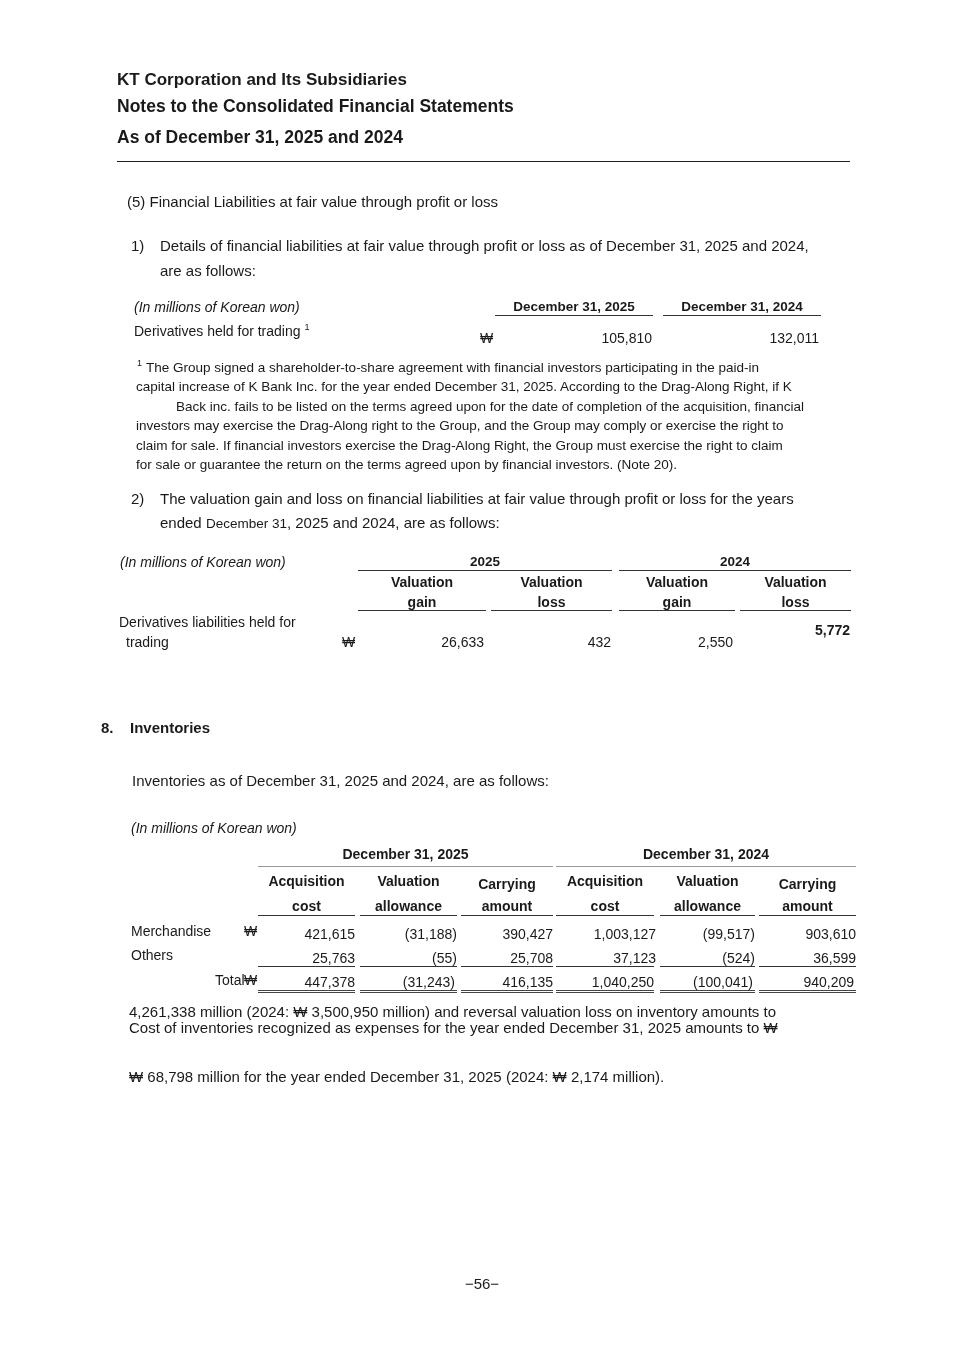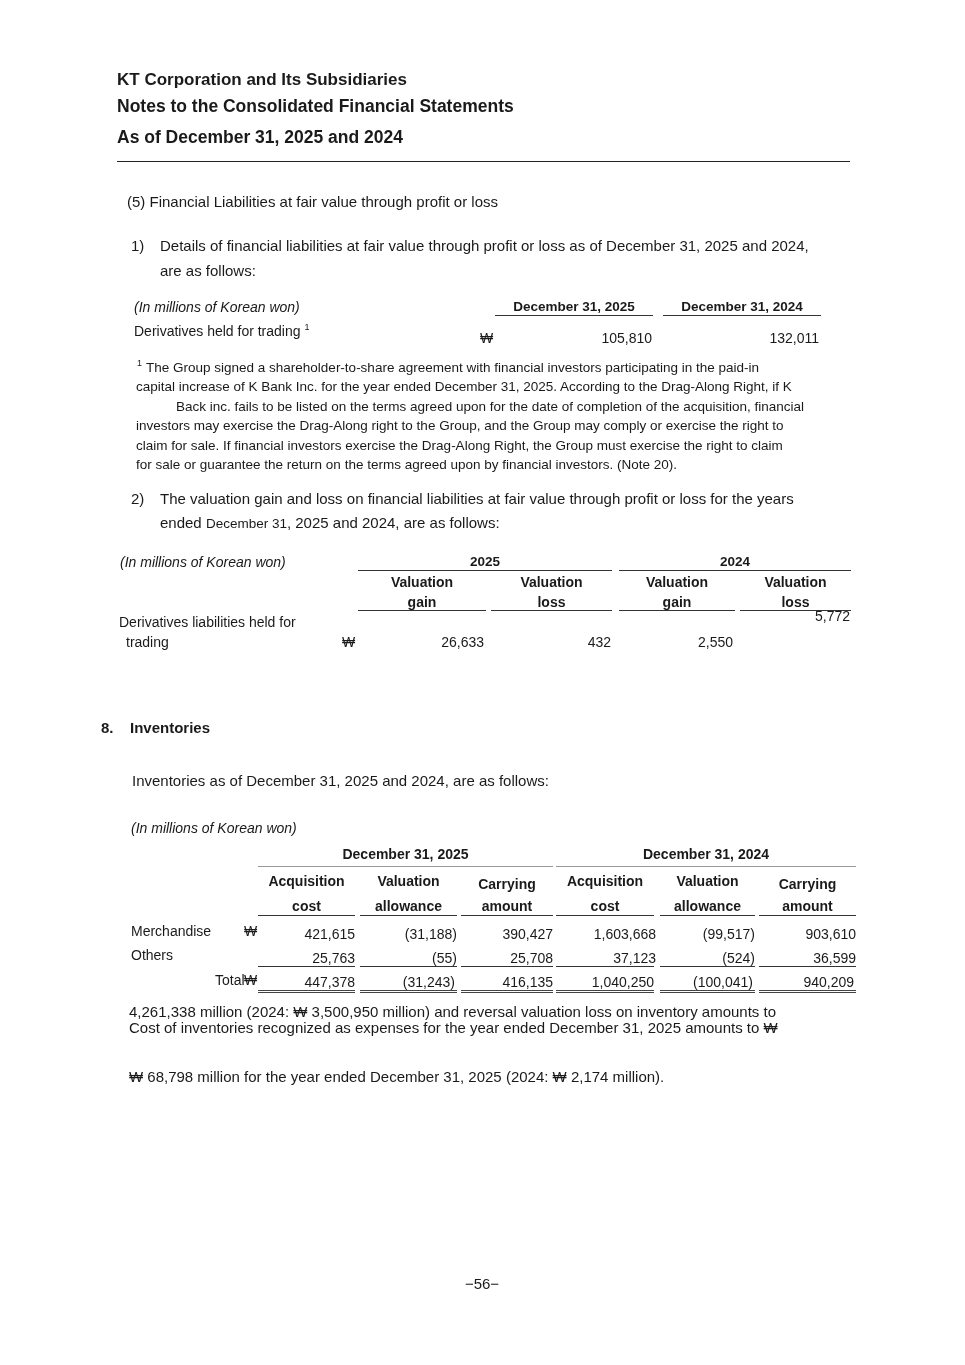--- a/index.html
+++ b/index.html
@@ -85,21 +85,21 @@
   <div class="hr" style="left:619px; top:610px; width:116px;"></div>
   <div class="hr" style="left:740px; top:610px; width:111px;"></div>
 
   <div>
     <div class="abs t14" style="left:119px; top:614px;">Derivatives liabilities held for</div>
     <div class="abs t14" style="left:126px; top:634px;">trading</div>
     <div class="abs t14" style="left:342px; top:634px;">₩</div>
     <div class="abs t14 r" style="left:358px; top:634px; width:126px;">26,633</div>
     <div class="abs t14 r" style="left:491px; top:634px; width:120px;">432</div>
     <div class="abs t14 r" style="left:619px; top:634px; width:114px;">2,550</div>
-    <div class="abs t14 r" style="left:740px; top:608px; width:110px;">5,772</div>
+    <div class="abs t14 r" style="left:740px; top:622px; width:110px;font-weight:bold;">5,772</div>
   </div>
 </div>
 
 <div class="abs t15 b" style="left:101px; top:719px;">8.</div>
 <div class="abs t15 b" style="left:130px; top:719px;">Inventories</div>
 
 <div class="abs t15" style="left:132px; top:772px;">Inventories as of December 31, 2025 and 2024, are as follows:</div>
 <div class="abs t14 it" style="left:131px; top:820px;">(In millions of Korean won)</div>
 
 <div>
@@ -127,21 +127,21 @@
   <div class="hr" style="left:556px; top:915px; width:98px;"></div>
   <div class="hr" style="left:660px; top:915px; width:95px;"></div>
   <div class="hr" style="left:759px; top:915px; width:97px;"></div>
 
   <div>
     <div class="abs t14" style="left:131px; top:923px;">Merchandise</div>
     <div class="abs t14" style="left:244px; top:923px;">₩</div>
     <div class="abs t14 r" style="left:258px; top:926px; width:97px;">421,615</div>
     <div class="abs t14 r" style="left:360px; top:926px; width:97px;">(31,188)</div>
     <div class="abs t14 r" style="left:461px; top:926px; width:92px;">390,427</div>
-    <div class="abs t14 r" style="left:556px; top:926px; width:100px;">1,603,668</div>
+    <div class="abs t14 r" style="left:556px; top:926px; width:100px;">1,003,127</div>
     <div class="abs t14 r" style="left:660px; top:926px; width:95px;">(99,517)</div>
     <div class="abs t14 r" style="left:759px; top:926px; width:97px;">903,610</div>
   </div>
 
   <div>
     <div class="abs t14" style="left:131px; top:947px;">Others</div>
     <div class="abs t14 r" style="left:258px; top:950px; width:97px;">25,763</div>
     <div class="abs t14 r" style="left:360px; top:950px; width:97px;text-align:right;">(55)</div>
     <div class="abs t14 r" style="left:461px; top:950px; width:92px;">25,708</div>
     <div class="abs t14 r" style="left:556px; top:950px; width:100px;">37,123</div>

